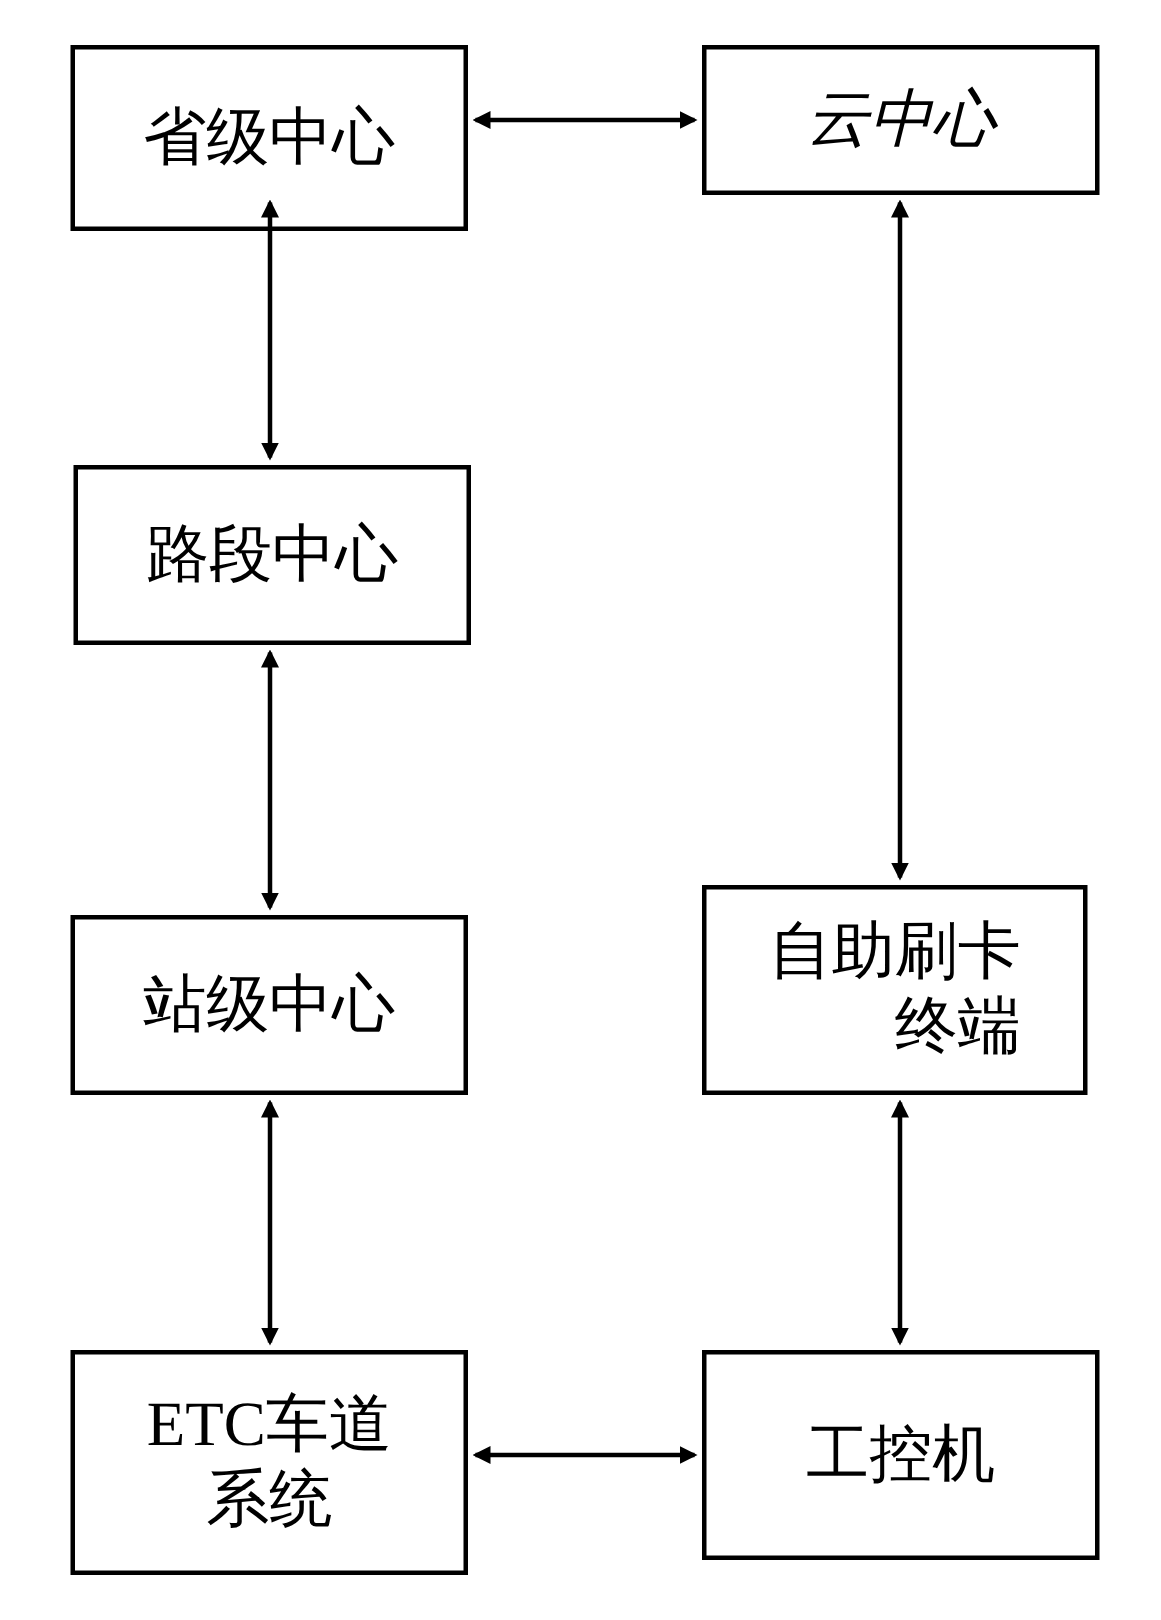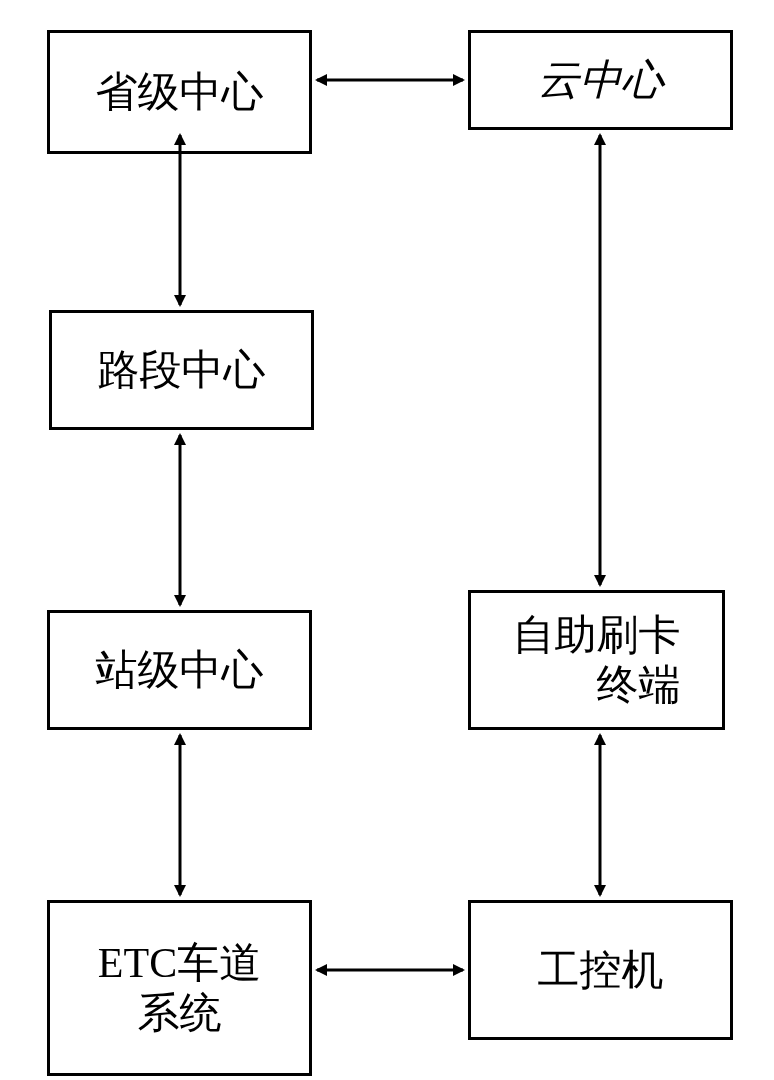--- a/index.html
+++ b/index.html
@@ -51,21 +51,21 @@
 
 <div class="box" style="left:47px; top:610px; width:265px; height:120px;">
   <span>站级中心</span>
 </div>
 
 <div class="box" style="left:468px; top:590px; width:257px; height:140px;">
   <span style="white-space:pre-line;text-align:right;">自助刷卡
 终端</span>
 </div>
 
-<div class="box" style="left:47px; top:900px; width:265px; height:176px;">
+<div class="box" style="left:47px; top:900px; width:265px; height:150px;">
   <span style="white-space:pre-line;">ETC车道
 系统</span>
 </div>
 
 <div class="box" style="left:468px; top:900px; width:265px; height:140px;font-family:Liberation Serif, serif;">
   <span>工控机</span>
 </div>
 
 <svg class="arrows">
   <defs>

